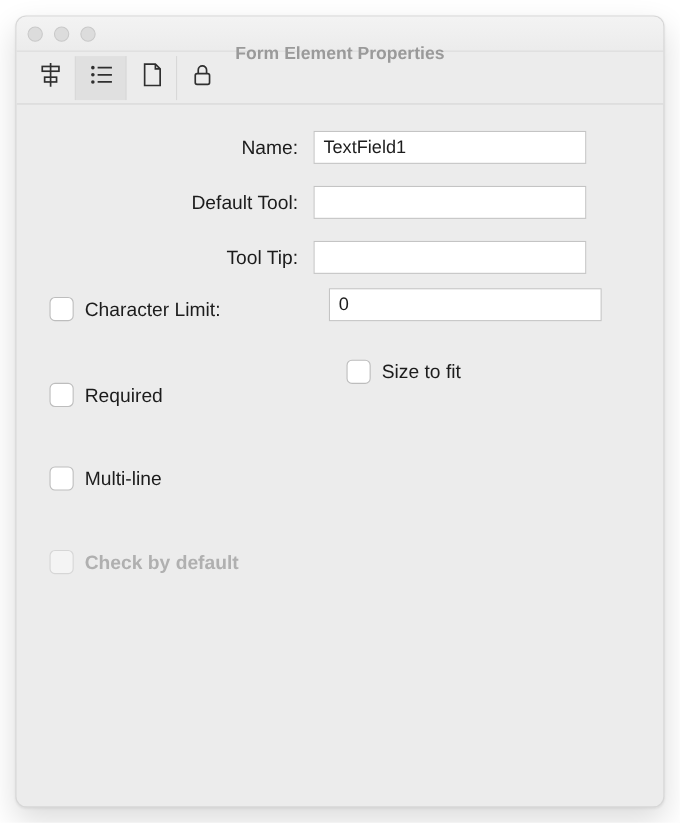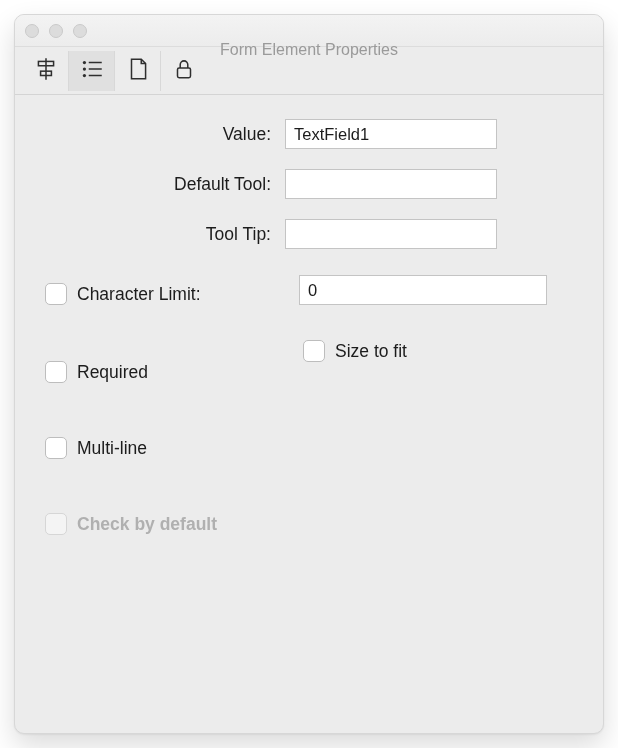--- a/index.html
+++ b/index.html
@@ -33,21 +33,21 @@
     position: relative;
     background: linear-gradient(#f3f3f3,#ececec);
   }
   .traffic { display: flex; gap: 10px; align-items: center; }
   .dot {
     width: 14px; height: 14px; border-radius: 50%;
     background: #dcdcdc; border: 1px solid #c9c9c9;
   }
   .title {
     position: absolute; left: 0; right: 0; text-align: center;
-    font-size: 16px; color: #9a9a9a; font-weight: 400;
+    font-size: 16px; color: #9a9a9a; font-weight: 700;
     pointer-events: none;
     margin-top: 38px;
   }
   .toolbar {
     height: 48px;
     display: flex; align-items: center;
     padding: 0 8px;
     gap: 0;
     border-bottom: 1px solid #d4d4d4;
     background: #ececec;
@@ -72,35 +72,35 @@
     margin-bottom: 20px;
     min-height: 30px;
   }
   .label-right {
     width: 240px;
     text-align: right;
     padding-right: 14px;
     color: #1c1c1c;
   }
   .text-input {
-    width: 212px; height: 30px;
+    width: 248px; height: 30px;
     border: 1px solid #c4c4c4;
     background: #fff;
     padding: 2px 8px;
     font-size: 16.5px;
     color: #1c1c1c;
     outline: none;
   }
   .check-row {
     display: flex; align-items: center;
     margin-bottom: 12px;
     min-height: 28px;
   }
   .check-col-left { width: 258px; display: flex; align-items: flex-end; margin-top: 42px; }
-  .check-col-right { flex: 1; display: flex; align-items: center; }
+  .check-col-right { flex: 1; display: flex; align-items: center; margin-left: 12px; }
   .cb {
     width: 22px; height: 22px;
     border: 1px solid #bdbdbd;
     border-radius: 5px;
     background: #fff;
     display: inline-flex; align-items: center; justify-content: center;
     margin-right: 10px;
     flex-shrink: 0;
   }
   .cb.disabled { border-color: #d6d6d6; background: #f4f4f4; }
@@ -172,30 +172,30 @@
               <rect x="6" y="11" width="12" height="9" rx="1.5"></rect>
               <path d="M8.5 11 V8 a3.5 3.5 0 0 1 7 0 V11"></path>
             </svg>
         </span>
       </div>
     </div>
 
     <div class="content">
 
       <div class="row">
-        <div class="label-right">Value:</div>
+        <div class="label-right">Name:</div>
         <input class="text-input" type="text" value="TextField1" style="">
       </div>
 
       <div class="row">
         <div class="label-right">Default Tool:</div>
         <input class="text-input" type="text" value="" style="">
       </div>
 
-      <div class="row" style="margin-bottom:26px;">
+      <div class="row" style="margin-bottom:13px;">
         <div class="label-right">Tool Tip:</div>
         <input class="text-input" type="text" value="" style="">
       </div>
 
       <div class="limit-row">
         <div class="limit-left">
           <span class="cb"></span>
           <span class="cb-label">Character Limit:</span>
         </div>
         <input class="limit-input" type="text" value="0" style="">

